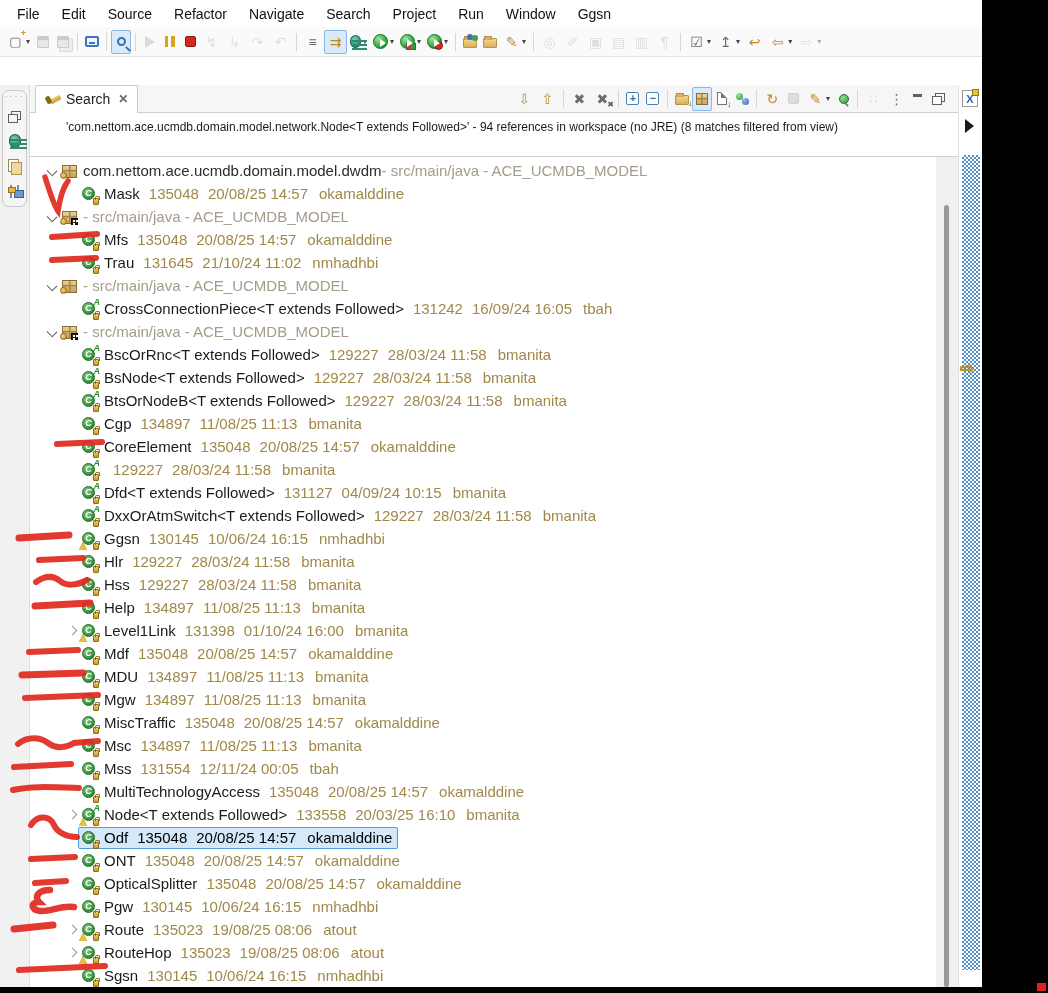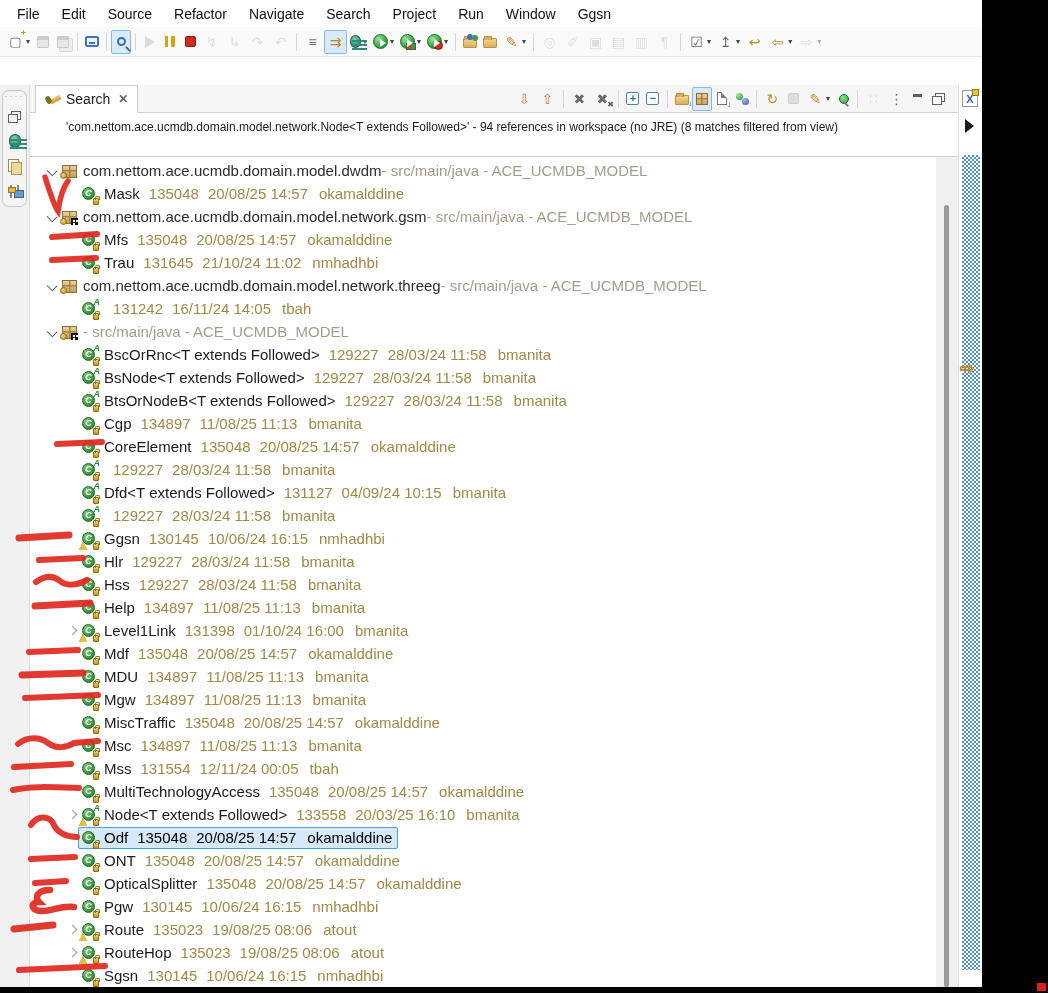--- a/index.html
+++ b/index.html
@@ -376,21 +376,20 @@
                 <span class="meta">20/08/25 14:57</span>
                 <span class="meta m2">okamalddine</span>
               </span>
             </div>
             <div class="row pkg">
               <span class="twist open"></span>
               <span class="pkg-icon">
                 <i class="gdot"></i>
                 <i class="dbadge"></i>
               </span>
-              <span class="pkg-name">com.nettom.ace.ucmdb.domain.model.network.gsm</span>
               <span class="pkg-suffix"> - src/main/java - ACE_UCMDB_MODEL</span>
             </div>
             <div class="row cls">
               <span class="twist"></span>
               <span class="row-inner" style="display: flex; align-items: center;">
                 <span class="cls-icon">
                   <i class="ball">C</i>
                   <i class="dLock"></i>
                 </span>
                 <span class="cls-name">Mfs</span>
@@ -410,33 +409,33 @@
                 <span class="meta">131645</span>
                 <span class="meta">21/10/24 11:02</span>
                 <span class="meta m2">nmhadhbi</span>
               </span>
             </div>
             <div class="row pkg">
               <span class="twist open"></span>
               <span class="pkg-icon">
                 <i class="gdot"></i>
               </span>
-              <span class="pkg-name">com.nettom.ace.ucmdb.domain.model.network.threeg</span>
               <span class="pkg-suffix"> - src/main/java - ACE_UCMDB_MODEL</span>
             </div>
             <div class="row cls">
               <span class="twist"></span>
               <span class="row-inner" style="display: flex; align-items: center;">
                 <span class="cls-icon">
                   <i class="ball">C</i>
                   <i class="dA">A</i>
                   <i class="dLock"></i>
                 </span>
+                <span class="cls-name">CrossConnectionPiece&lt;T extends Followed&gt;</span>
                 <span class="meta">131242</span>
-                <span class="meta">16/11/24 14:05</span>
+                <span class="meta">16/09/24 16:05</span>
                 <span class="meta m2">tbah</span>
               </span>
             </div>
             <div class="row pkg">
               <span class="twist open"></span>
               <span class="pkg-icon">
                 <i class="gdot"></i>
                 <i class="dbadge"></i>
               </span>
               <span class="pkg-suffix"> - src/main/java - ACE_UCMDB_MODEL</span>
@@ -537,20 +536,21 @@
               </span>
             </div>
             <div class="row cls">
               <span class="twist"></span>
               <span class="row-inner" style="display: flex; align-items: center;">
                 <span class="cls-icon">
                   <i class="ball">C</i>
                   <i class="dA">A</i>
                   <i class="dLock"></i>
                 </span>
+                <span class="cls-name">DxxOrAtmSwitch&lt;T extends Followed&gt;</span>
                 <span class="meta">129227</span>
                 <span class="meta">28/03/24 11:58</span>
                 <span class="meta m2">bmanita</span>
               </span>
             </div>
             <div class="row cls">
               <span class="twist"></span>
               <span class="row-inner" style="display: flex; align-items: center;">
                 <span class="cls-icon">
                   <i class="ball">C</i>

